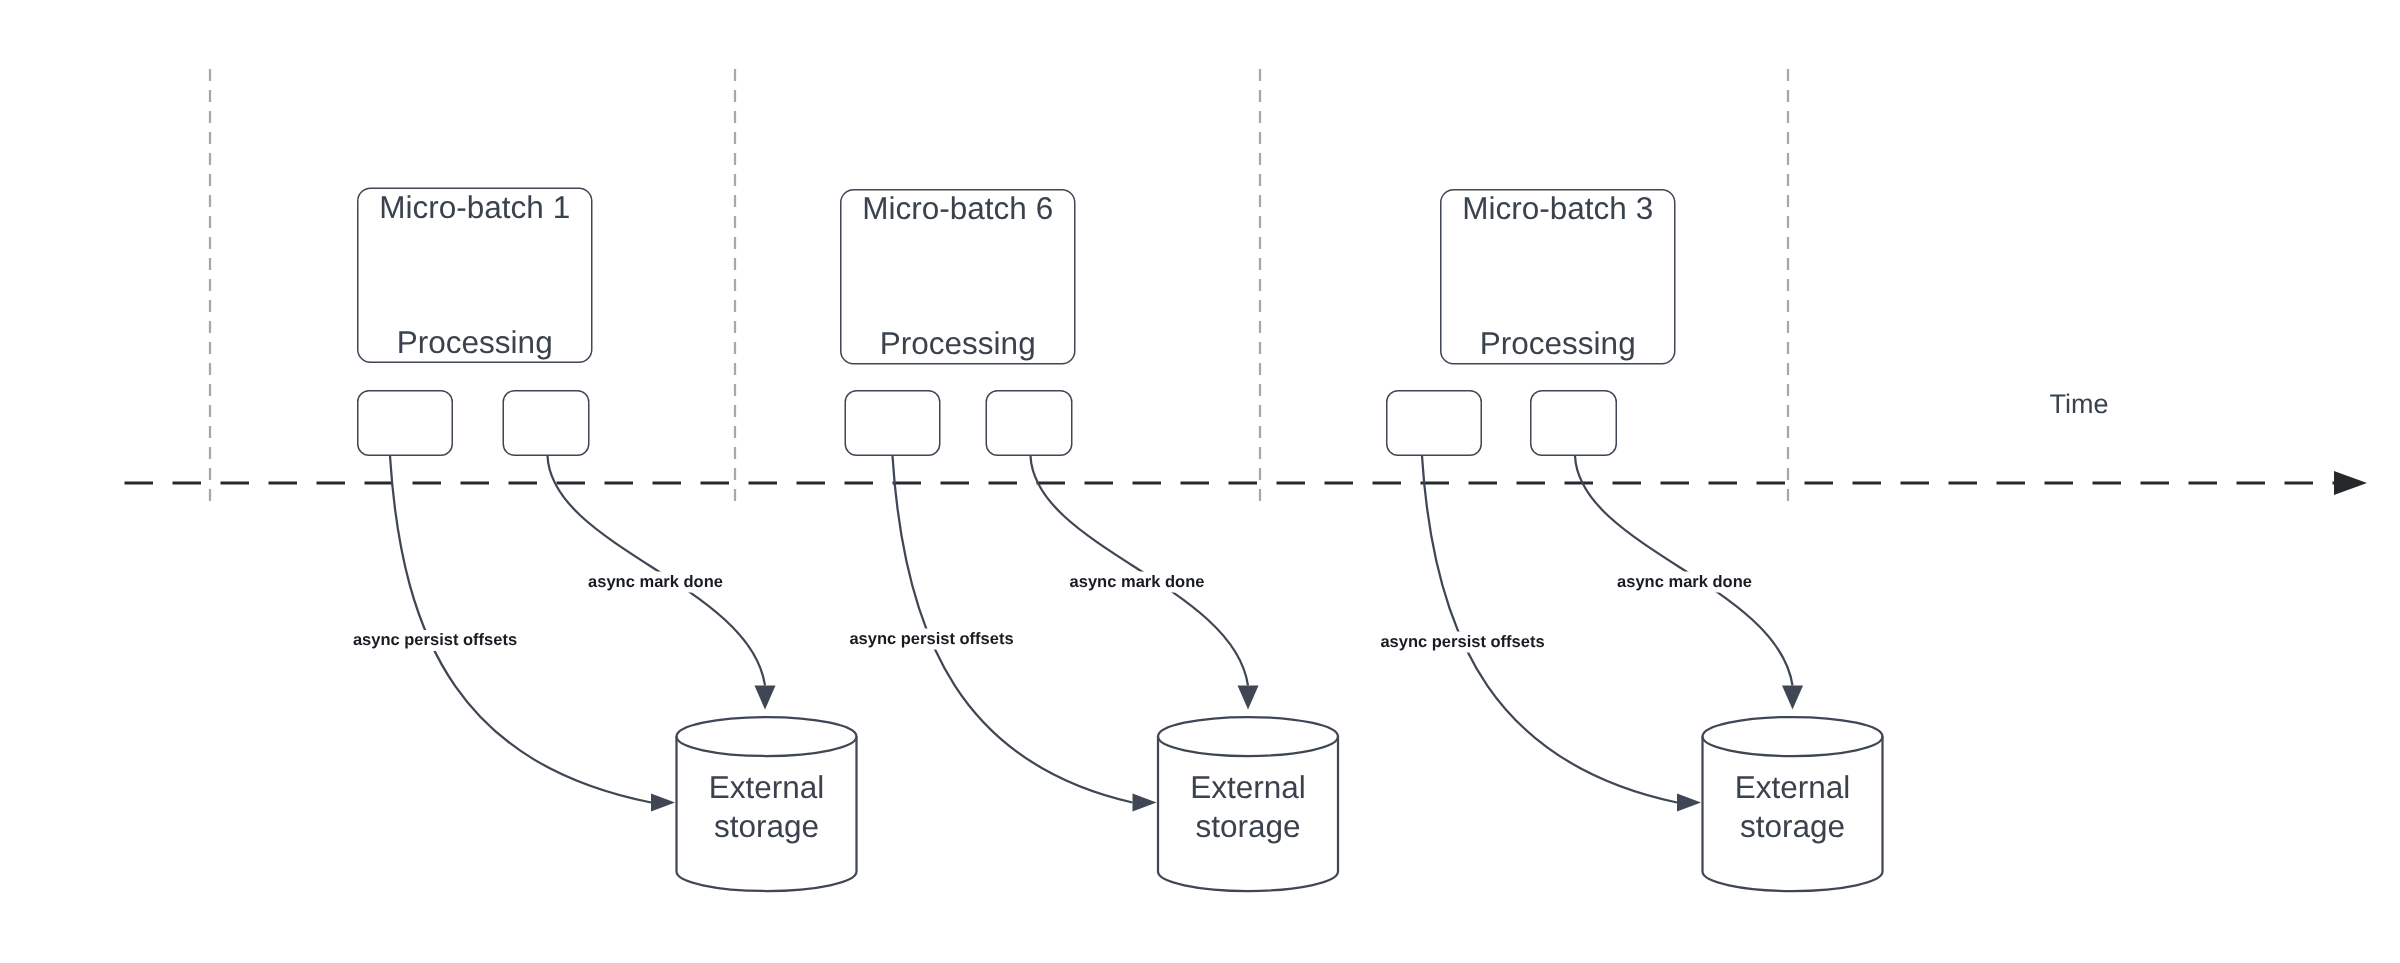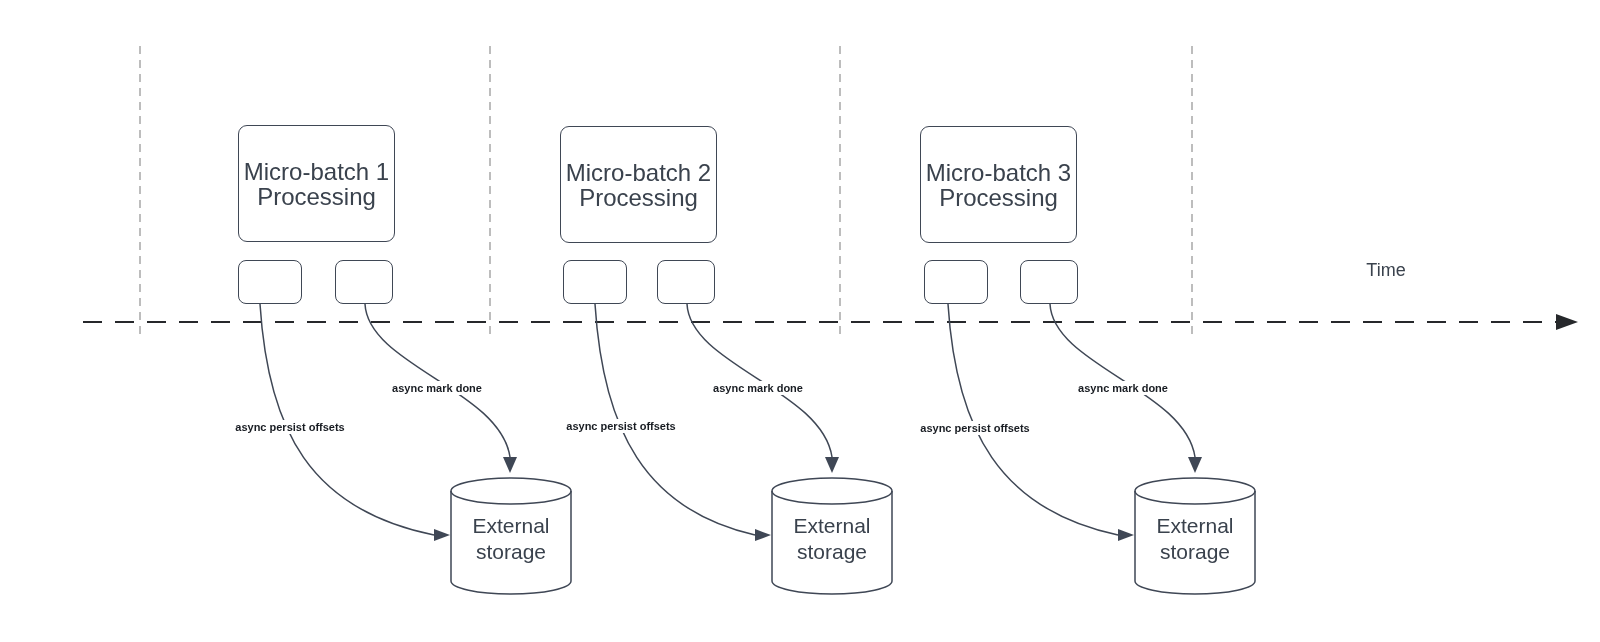--- a/index.html
+++ b/index.html
@@ -15,22 +15,22 @@
   .guide{stroke:var(--guide-color);stroke-width:1.5;stroke-dasharray:8 6;fill:none;}
   .axis{stroke:var(--axis-color);stroke-width:2;stroke-dasharray:19 13;fill:none;}
   .axis-head{fill:var(--axis-color);stroke:none;}
   .flow{stroke:var(--shape-stroke);stroke-width:1.5;fill:none;}
   .flow-head{fill:var(--shape-stroke);stroke:none;}
   .cyl{stroke:var(--shape-stroke);stroke-width:1.5;fill:var(--background);}
   .cyl-arc{stroke:var(--shape-stroke);stroke-width:1.5;fill:none;}
   .proc-box{
     position:absolute;z-index:2;width:157px;height:117px;box-sizing:border-box;
     border:1.5px solid var(--shape-stroke);border-radius:9px;background:var(--background);
-    display:flex;flex-direction:column;align-items:center;justify-content:center;
-    color:var(--shape-text);font-size:24px;line-height:25px;text-align:center;
+    display:flex;flex-direction:column;align-items:center;justify-content:space-between;
+    color:var(--shape-text);font-size:21px;line-height:25px;text-align:center;
   }
   .task-box{
     position:absolute;z-index:2;height:44px;box-sizing:border-box;
     border:1.5px solid var(--shape-stroke);border-radius:8px;background:var(--background);
   }
   .cyl-text{
     position:absolute;z-index:2;width:120px;height:117px;box-sizing:border-box;
     padding-top:4px;display:flex;flex-direction:column;align-items:center;justify-content:center;
     color:var(--shape-text);font-size:21px;line-height:26px;text-align:center;
   }
@@ -88,33 +88,33 @@
   <div class="task-box" style="left:238px;top:260px;width:64px"></div>
   <div class="task-box" style="left:335px;top:260px;width:58px"></div>
   <div class="arrow-label" style="left:290px;top:427px">async persist offsets</div>
   <div class="arrow-label" style="left:437px;top:388px">async mark done</div>
   <div class="cyl-text" style="left:451px;top:478px">
     <div>External</div>
     <div>storage</div>
   </div>
 
   <div class="proc-box" style="left:560px;top:126px">
-    <div>Micro-batch 2</div>
+    <div>Micro-batch 6</div>
     <div>Processing</div>
   </div>
   <div class="task-box" style="left:563px;top:260px;width:64px"></div>
   <div class="task-box" style="left:657px;top:260px;width:58px"></div>
   <div class="arrow-label" style="left:621px;top:426px">async persist offsets</div>
   <div class="arrow-label" style="left:758px;top:388px">async mark done</div>
   <div class="cyl-text" style="left:772px;top:478px">
     <div>External</div>
     <div>storage</div>
   </div>
 
-  <div class="proc-box" style="left:920px;top:126px">
+  <div class="proc-box" style="left:960px;top:126px">
     <div>Micro-batch 3</div>
     <div>Processing</div>
   </div>
   <div class="task-box" style="left:924px;top:260px;width:64px"></div>
   <div class="task-box" style="left:1020px;top:260px;width:58px"></div>
   <div class="arrow-label" style="left:975px;top:428px">async persist offsets</div>
   <div class="arrow-label" style="left:1123px;top:388px">async mark done</div>
   <div class="cyl-text" style="left:1135px;top:478px">
     <div>External</div>
     <div>storage</div>

